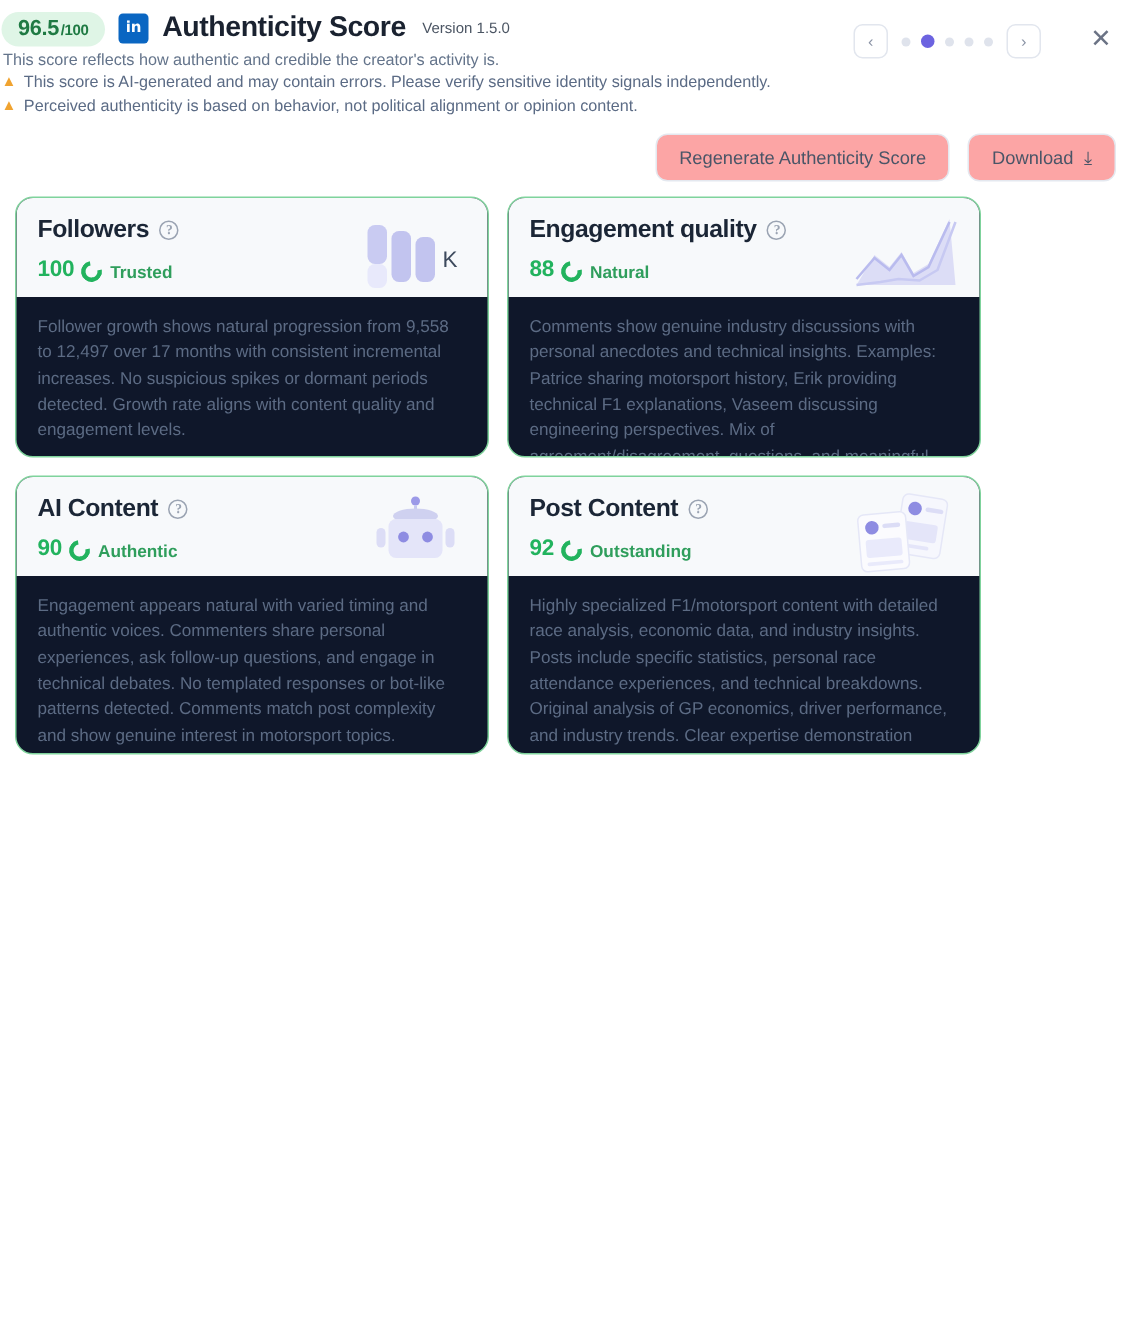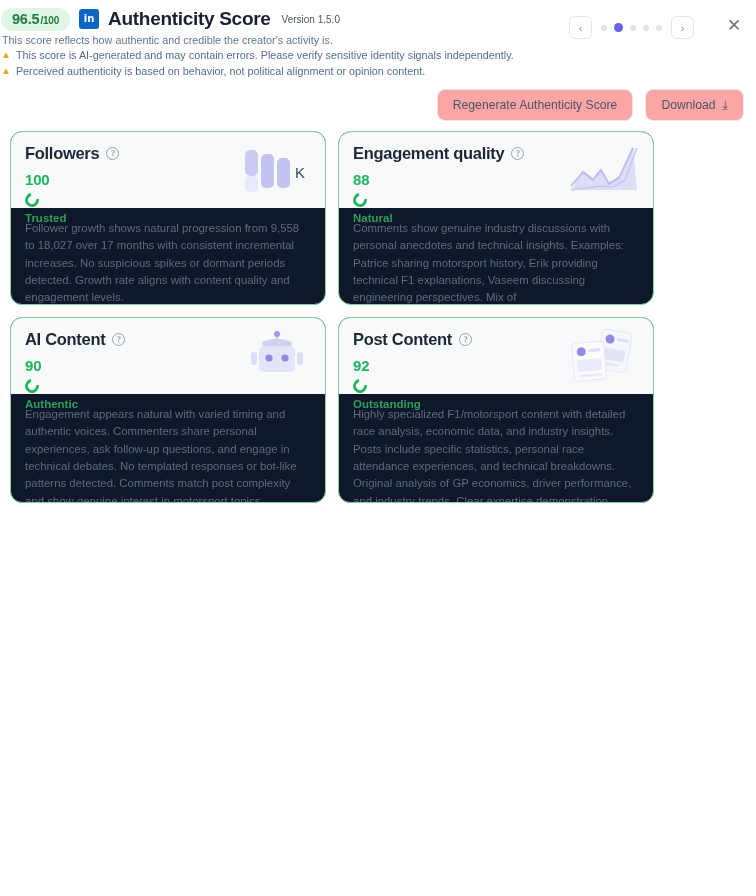--- a/index.html
+++ b/index.html
@@ -124,21 +124,21 @@
   }
   .card {
     width: 316px;
     background: #0f172a;
     border: 1.3px solid #7fd39c;
     border-radius: 12px;
     overflow: hidden;
     display: flex; flex-direction: column;
   }
   .card.c-followers { height: 174px; }
-  .card.c-engagement { height: 174px; border-radius: 13px; }
+  .card.c-engagement { height: 174px; }
   .card.c-ai { height: 186px; }
   .card.c-post { height: 186px; }
 
   .card-head {
     background: #f7f9fb;
     padding: 12px 14px 10px 14px;
     position: relative;
     height: 76px;
   }
   .card-title {
@@ -150,21 +150,21 @@
   }
   .help-ico {
     width: 13px; height: 13px; border-radius: 50%;
     border: 1.2px solid #9aa3b2;
     color: #9aa3b2; font-size: 9px; font-weight: 700;
     display: flex; align-items: center; justify-content: center;
     line-height: 1; font-family: "Liberation Serif", serif;
   }
   .score-row {
     margin-top: 8px;
-    display: flex; align-items: flex-start; gap: 5px; flex-direction: column;
+    display: flex; align-items: flex-end; gap: 5px;
   }
   .score-num { font-size: 15px; font-weight: 700; color: #22b35e; letter-spacing: -0.2px; }
   .ring {
     width: 14px; height: 14px; border-radius: 50%;
     border: 3.2px solid #22b35e;
     border-top-color: transparent;
     transform: rotate(35deg);
   }
   .score-label { font-size: 11.5px; color: #2f9e5c; font-weight: 600; }
   .card-body {
@@ -237,21 +237,21 @@
         <span class="score-label">Trusted</span>
       </div>
       <svg class="illus" viewBox="0 0 72 56">
         <rect x="4" y="8" width="13" height="26" rx="5" fill="#c9cbf2"></rect>
         <rect x="4" y="34" width="13" height="16" rx="5" fill="#e8e9fb"></rect>
         <rect x="20" y="12" width="13" height="34" rx="5" fill="#c2c4ef"></rect>
         <rect x="36" y="16" width="13" height="30" rx="5" fill="#c2c4ef"></rect>
         <text x="54" y="36" font-size="15" fill="#3d4a5d" font-family="Liberation Sans, sans-serif">K</text>
       </svg>
     </div>
-    <div class="card-body">Follower growth shows natural progression from 9,558 to 18,027 over 17 months with consistent incremental increases. No suspicious spikes or dormant periods detected. Growth rate aligns with content quality and engagement levels.</div>
+    <div class="card-body">Follower growth shows natural progression from 9,558 to 12,497 over 17 months with consistent incremental increases. No suspicious spikes or dormant periods detected. Growth rate aligns with content quality and engagement levels.</div>
   </div>
 
   <div class="card c-engagement">
     <div class="card-head">
       <div class="card-title">
         <span>Engagement quality</span>
         <span class="help-ico">?</span>
       </div>
       <div class="score-row">
         <span class="score-num">88</span>

